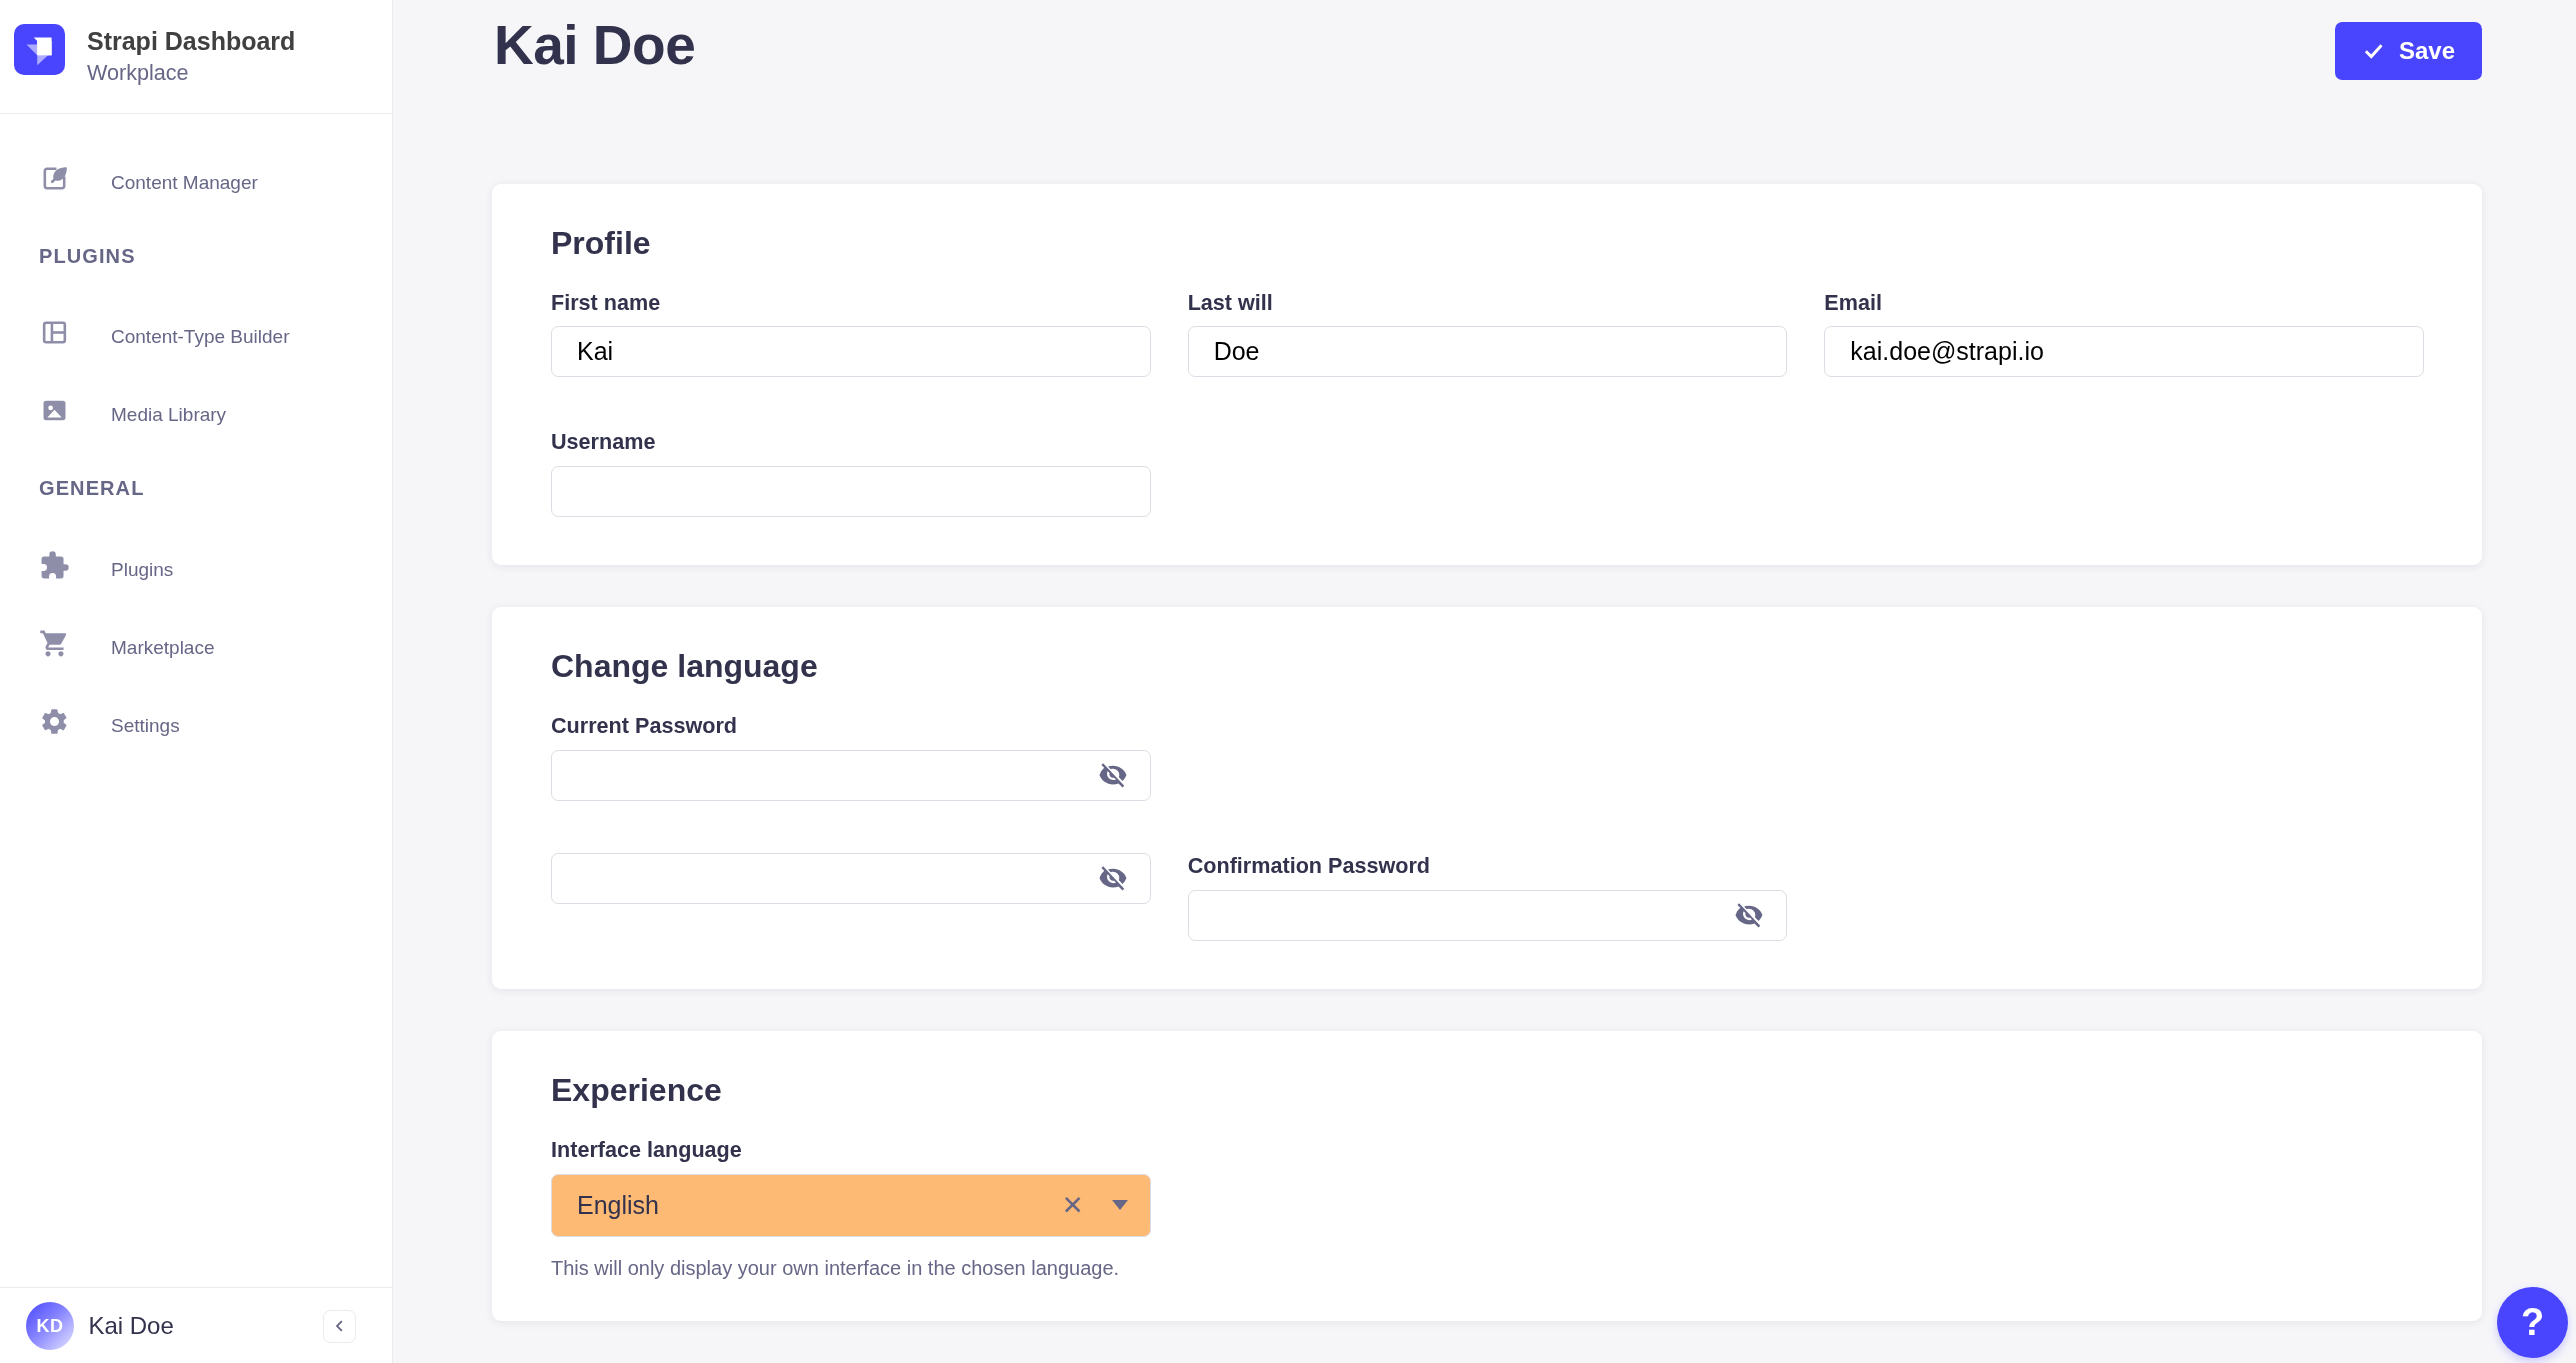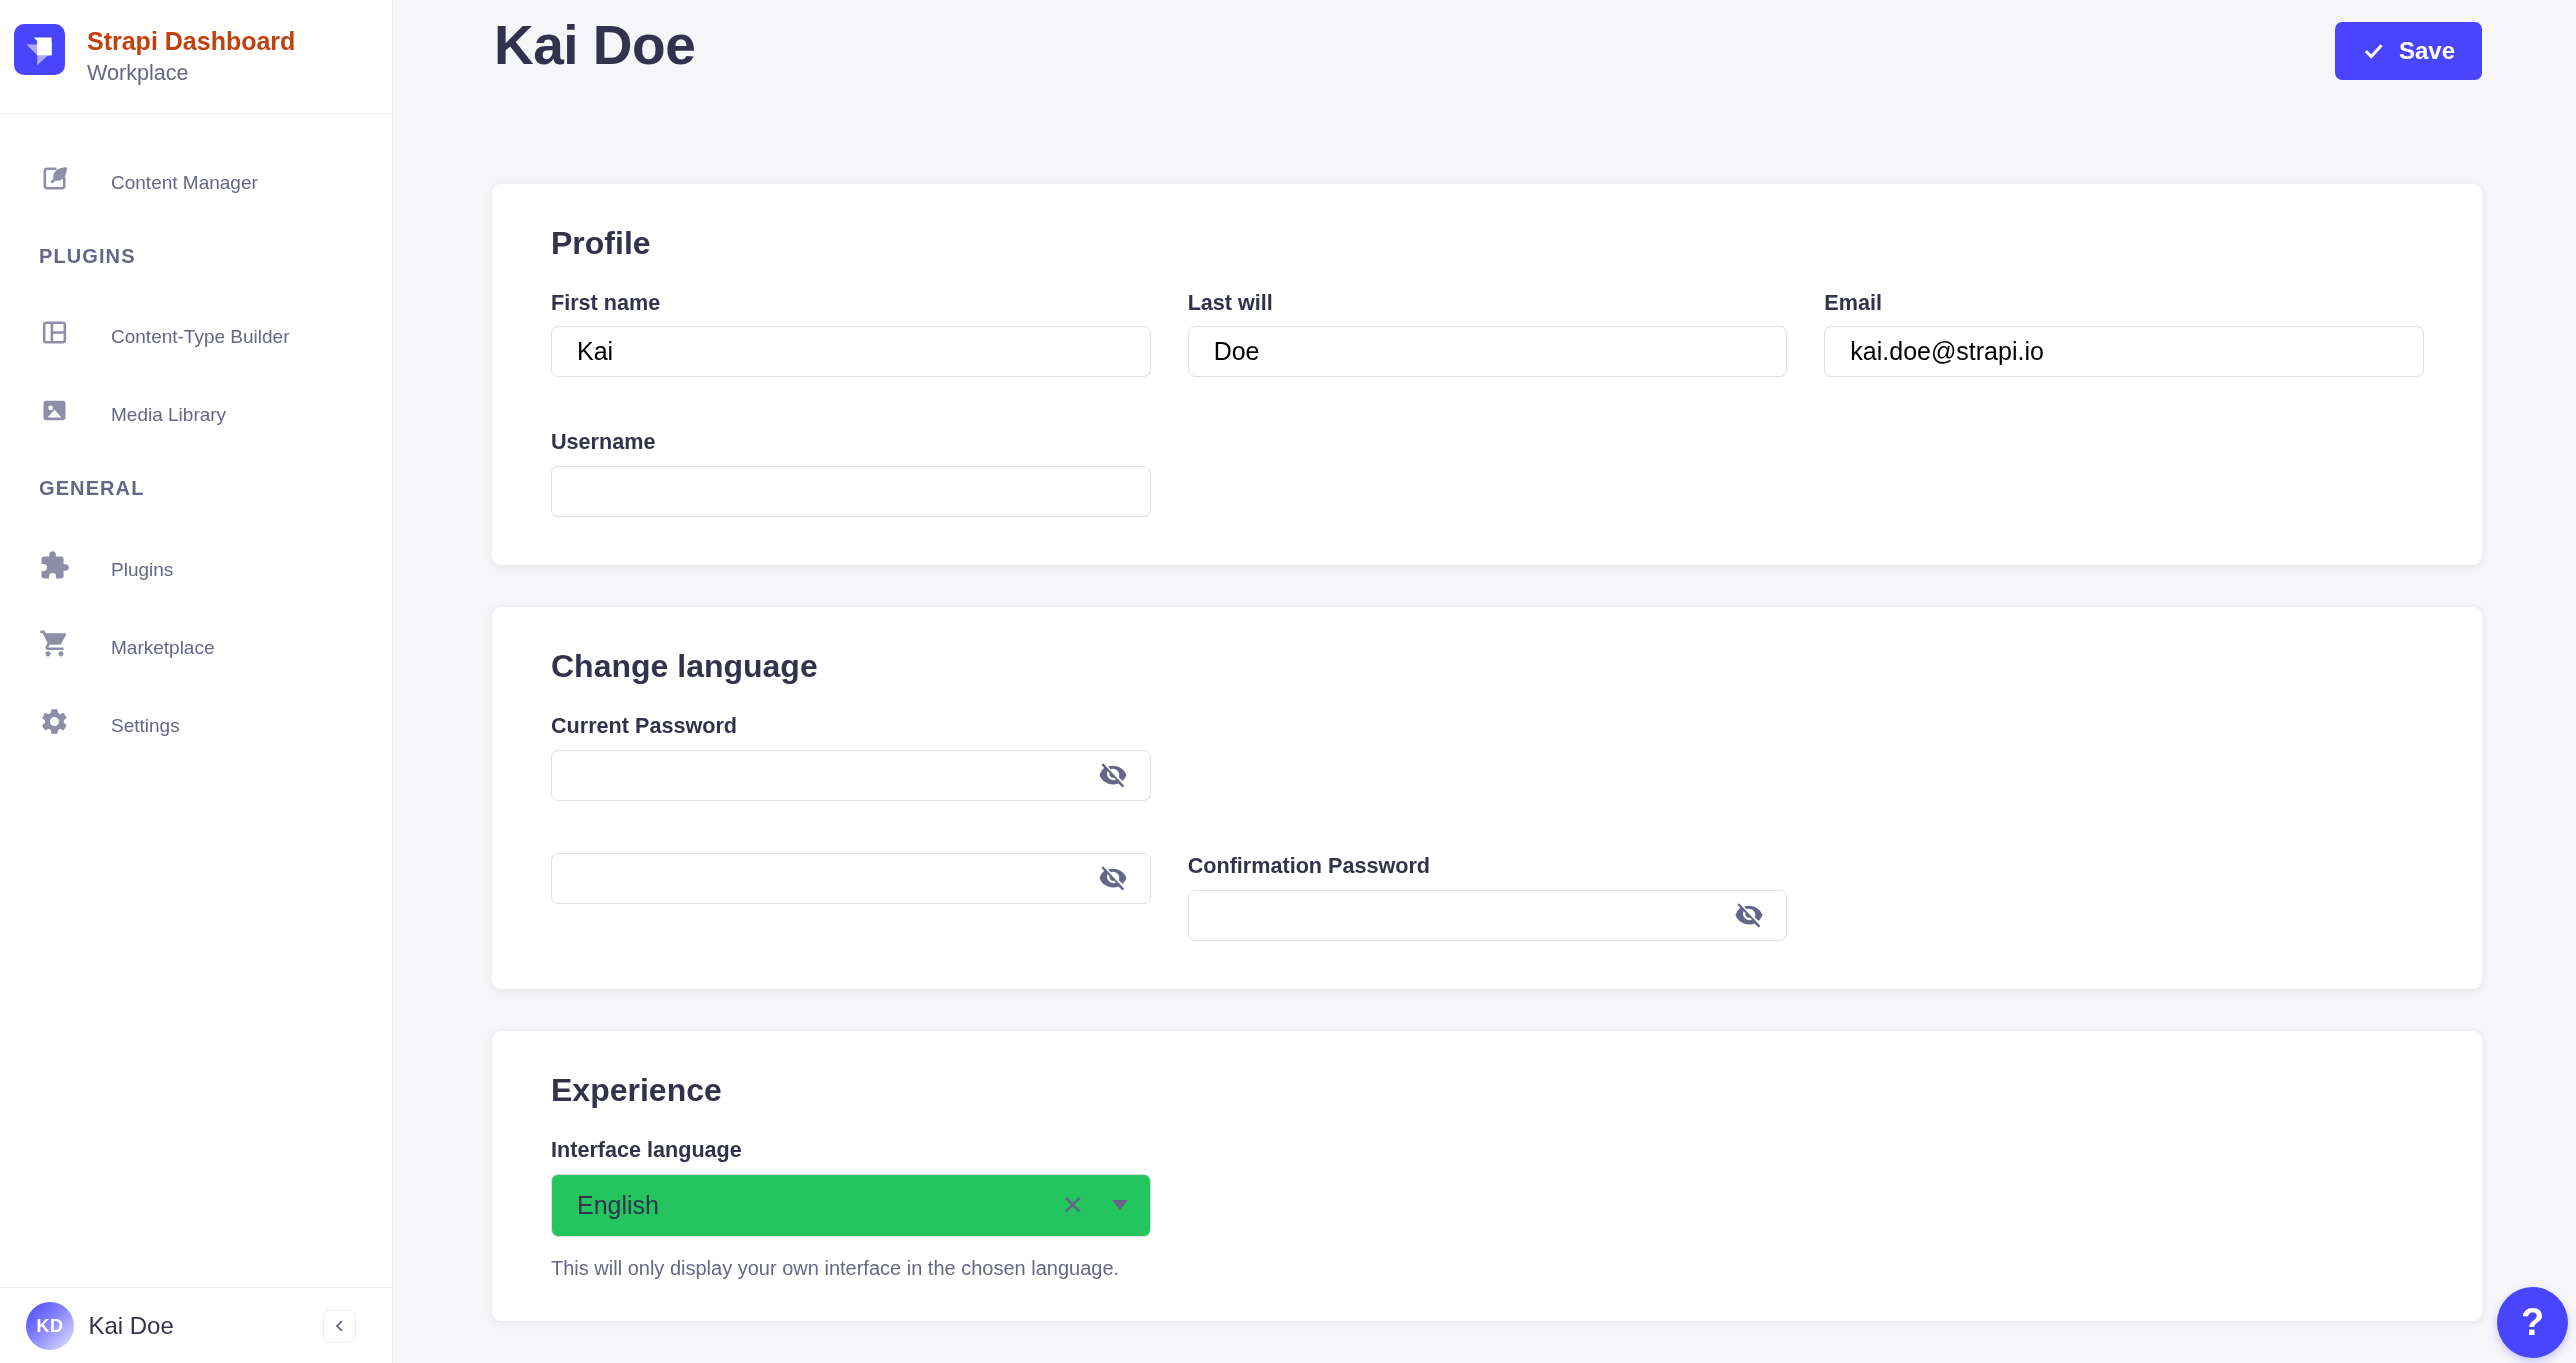--- a/index.html
+++ b/index.html
@@ -21,21 +21,21 @@
     display: flex; align-items: flex-start; gap: 21.6px;
     padding: 24px 14.4px 0 14.4px; height: 114px;
     border-bottom: 1.8px solid #EAEAEF;
   }
   .brand-logo {
     width: 51px; height: 51px; border-radius: 10px;
     background: #4945FF; flex: 0 0 51px;
     display: flex; align-items: center; justify-content: center;
   }
   .brand-text { padding-top: 1.8px; }
-  .brand-title { font-size: 25px; font-weight: 700; color: #c2410c; line-height: 31px; }
+  .brand-title { font-size: 25px; font-weight: 700; color: #404040; line-height: 31px; }
   .brand-subtitle { font-size: 21.6px; color: #666687; line-height: 27px; margin-top: 1.8px; }
 
   nav { flex: 1 1 auto; overflow: hidden; }
   .nav-item {
     display: flex; align-items: flex-end; gap: 41px;
     height: 50px; padding-left: 39px; cursor: pointer;
     font-size: 19px; color: #666687; margin-top: 28px;
   }
   nav > .nav-item:first-child { margin-top: 30px; }
   .section-header + .nav-item { margin-top: 30px; }
@@ -118,21 +118,21 @@
     width: 36px; height: 36px; border: none; background: transparent; cursor: pointer;
     display: flex; align-items: center; justify-content: center;
   }
   .eye-btn svg { width: 30px; height: 30px; fill: #666687; }
 
   .col-1 { grid-column: 1 / 2; }
   .col-2 { grid-column: 2 / 3; }
 
   .select-box {
     height: 63px; border: 1.8px solid #DCDCE4; border-radius: 7.2px;
-    background: #22c55e; display: flex; align-items: center;
+    background: #fdba74; display: flex; align-items: center;
     padding: 0 21.6px 0 25px; cursor: pointer;
   }
   .select-value { flex: 1 1 auto; font-size: 25px; color: #32324D; }
   .clear-btn {
     border: none; background: transparent; cursor: pointer;
     width: 31px; height: 31px; display: flex; align-items: center; justify-content: center;
   }
   .clear-btn svg { width: 23.4px; height: 23.4px; stroke: #666687; stroke-width: 2.6; fill: none; }
   .caret-down {
     margin-left: 23.4px; width: 0; height: 0; cursor: pointer;

